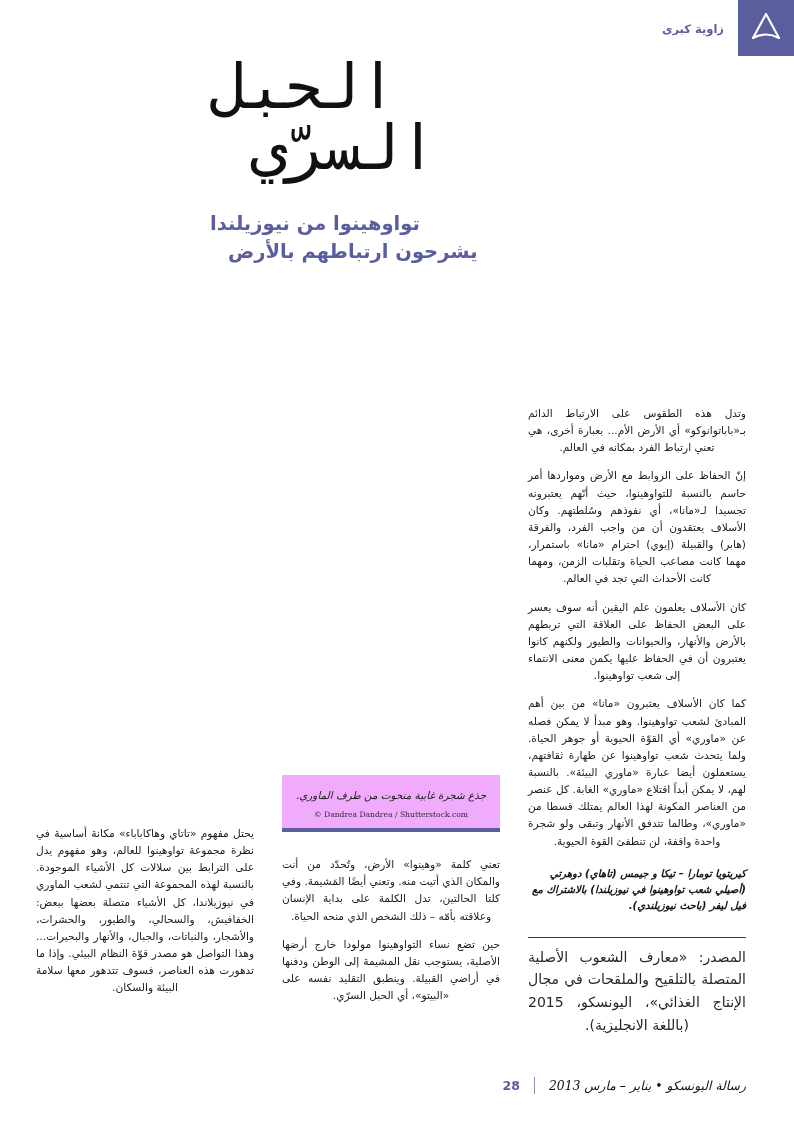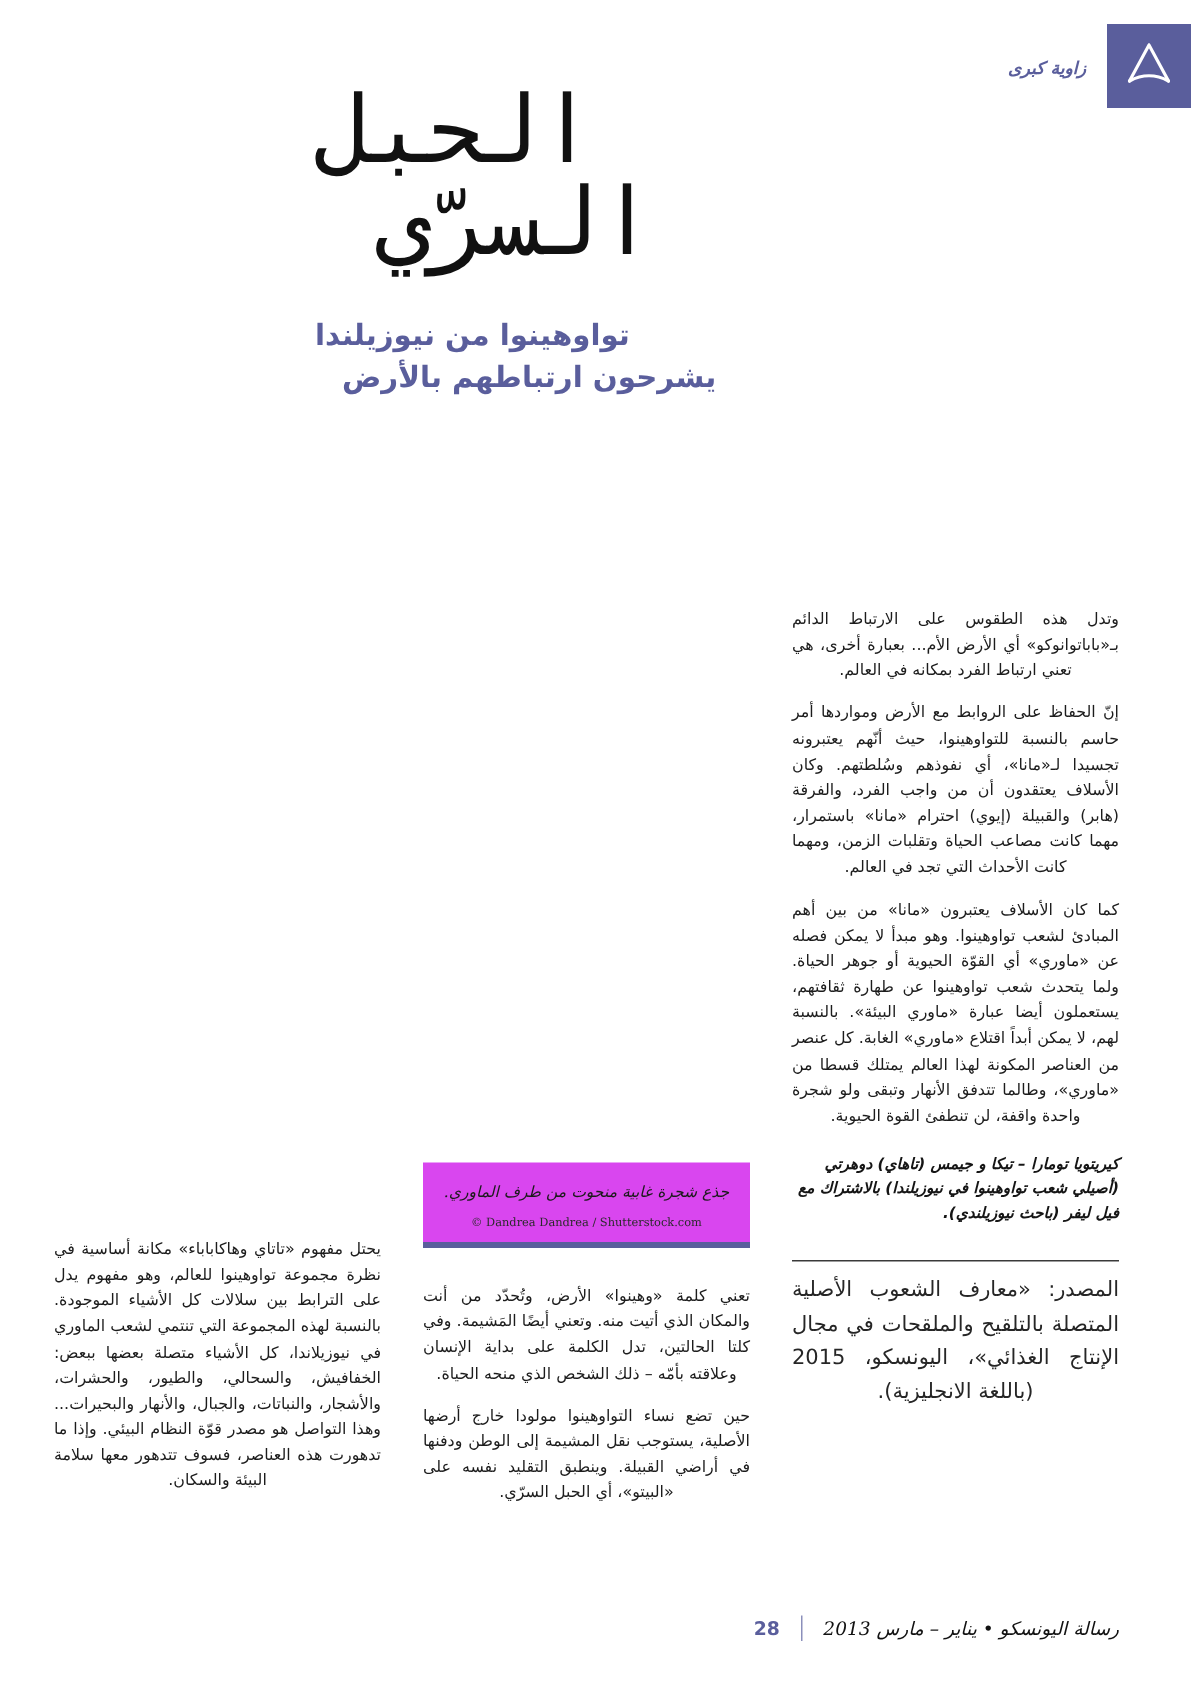--- a/index.html
+++ b/index.html
@@ -12,25 +12,24 @@
     background: #ffffff;
     font-family: "Liberation Sans", "DejaVu Sans", sans-serif;
     color: #1a1a1a;
     position: relative;
     overflow: hidden;
   }
 
   
   .page-header {
     position: absolute;
-    top: 16px;
+    top: 0;
     right: 0;
     left: 0;
     height: 60px;
-    font-style: italic;
   }
   .logo-tile {
     position: absolute;
     top: 0;
     right: 0;
     width: 56px;
     height: 56px;
     background: #5a5e9c;
   }
   .logo-tile svg { display: block; }
@@ -132,21 +131,21 @@
     font-size: 14px;
     line-height: 1.62;
     text-align: justify;
     text-align-last: center;
     color: #262626;
     direction: rtl;
   }
 
   
   .caption-panel {
-    background: #d946ef;
+    background: #f0abfc;
     padding: 12px 10px 9px 10px;
     border-bottom: 4px solid #5a5e9c;
     margin-bottom: 24px;
     direction: rtl;
   }
   .caption-text {
     margin: 0;
     font-family: "DejaVu Serif", serif;
     font-style: italic;
     font-size: 10.4px;
@@ -218,20 +217,21 @@
     <span class="s1">تواوهينوا من نيوزيلندا</span>
     <span class="s2">يشرحون ارتباطهم بالأرض</span>
   </div>
 </div>
 
 <div class="columns">
 
   <div class="col col-right">
     <p class="body">وتدل هذه الطقوس على الارتباط الدائم بـ«باباتوانوكو» أي الأرض الأم... بعبارة أخرى، هي تعني ارتباط الفرد بمكانه في العالم.</p>
     <p class="body">إنّ الحفاظ على الروابط مع الأرض ومواردها أمر حاسم بالنسبة للتواوهينوا، حيث أنّهم يعتبرونه تجسيدا لـ«مانا»، أي نفوذهم وسُلطتهم. وكان الأسلاف يعتقدون أن من واجب الفرد، والفرقة (هابر) والقبيلة (إيوي) احترام «مانا» باستمرار، مهما كانت مصاعب الحياة وتقلبات الزمن، ومهما كانت الأحداث التي تجد في العالم.</p>
+    <p class="body">كان الأسلاف يعلمون علم اليقين أنه سوف يعسر على البعض الحفاظ على العلاقة التي تربطهم بالأرض والأنهار، والحيوانات والطيور ولكنهم كانوا يعتبرون أن في الحفاظ عليها يكمن معنى الانتماء إلى شعب تواوهينوا.</p>
     <p class="body">كما كان الأسلاف يعتبرون «مانا» من بين أهم المبادئ لشعب تواوهينوا. وهو مبدأ لا يمكن فصله عن «ماوري» أي القوّة الحيوية أو جوهر الحياة. ولما يتحدث شعب تواوهينوا عن طهارة ثقافتهم، يستعملون أيضا عبارة «ماوري البيئة». بالنسبة لهم، لا يمكن أبداً اقتلاع «ماوري» الغابة. كل عنصر من العناصر المكونة لهذا العالم يمتلك قسطا من «ماوري»، وطالما تتدفق الأنهار وتبقى ولو شجرة واحدة واقفة، لن تنطفئ القوة الحيوية.</p>
     <p class="pull-note">كيريتويا تومارا – تيكا و جيمس (تاهاي) دوهرتي (أصيلي شعب تواوهينوا في نيوزيلندا) بالاشتراك مع فيل ليفر (باحث نيوزيلندي).</p>
     <hr class="source-rule">
     <p class="source-note">المصدر: «معارف الشعوب الأصلية المتصلة بالتلقيح والملقحات في مجال الإنتاج الغذائي»، اليونسكو، 2015 (باللغة الانجليزية).</p>
   </div>
 
   <div class="col col-mid">
     <div class="mid-spacer"></div>
     <div class="caption-panel">
       <p class="caption-text">جذع شجرة غابية منحوت من طرف الماوري.</p>

